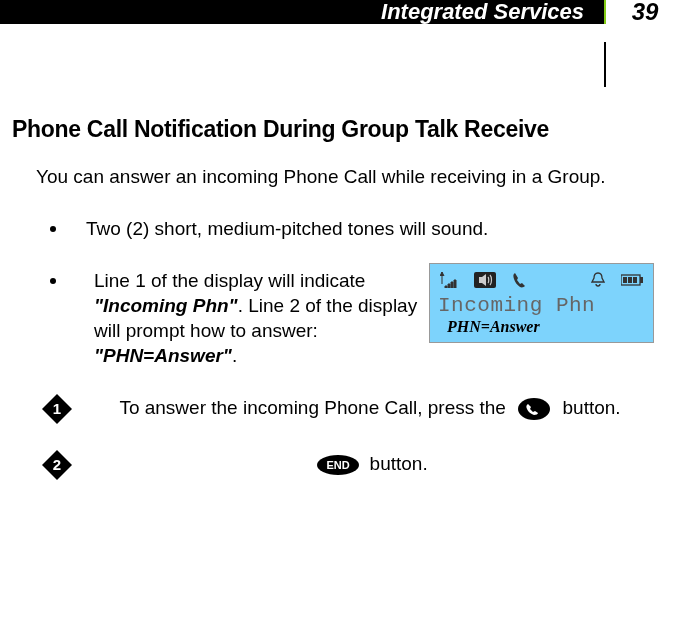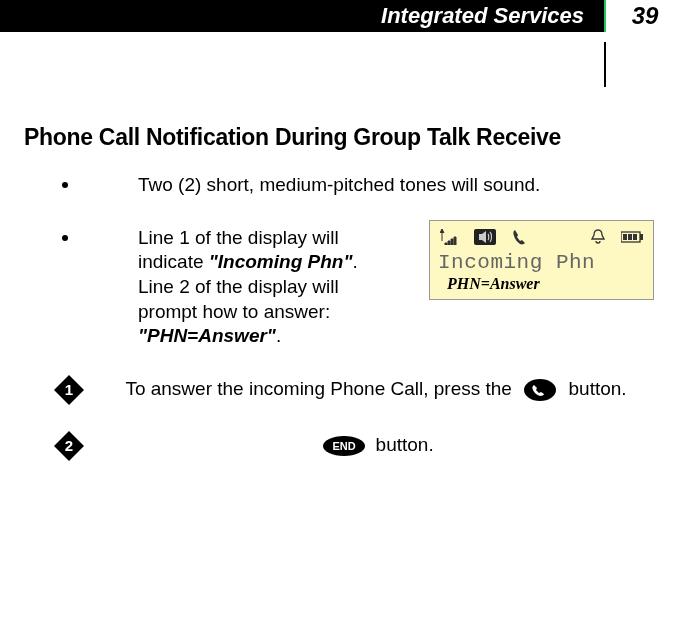--- a/index.html
+++ b/index.html
@@ -6,21 +6,21 @@
     body {
       width: 684px;
       height: 625px;
       font-family: Arial, Helvetica, sans-serif;
       background: #fff;
       position: relative;
       overflow: hidden;
     }
     .header {
       display: flex;
-      height: 32px;
+      height: 24px;
       position: relative;
     }
     .header-black {
       background: #000;
       flex: 1;
       display: flex;
       align-items: center;
       justify-content: flex-end;
       padding-right: 20px;
     }
@@ -29,58 +29,57 @@
       font-weight: bold;
       font-style: italic;
       font-size: 22px;
     }
     .header-white {
       width: 80px;
       background: #fff;
       display: flex;
       align-items: center;
       justify-content: center;
-      border-left: 2px solid #22c55e;
+      border-left: 2px solid #84cc16;
     }
     .page-num {
       font-weight: bold;
       font-style: italic;
       font-size: 24px;
       color: #000;
     }
     .vline {
       position: absolute;
       top: 42px;
       left: 604px;
       width: 2px;
       height: 45px;
       background: #000;
     }
     .content {
-      padding: 0 30px 0 24px;
+      padding: 0 30px 0 12px;
     }
     .section-title {
       font-weight: bold;
       font-size: 23px;
       margin-top: 92px;
       margin-bottom: 22px;
       letter-spacing: -0.3px;
     }
     .intro {
       font-size: 19px;
       margin-left: 24px;
       margin-bottom: 28px;
       line-height: 1.25;
     }
     .bullet-row {
       display: flex;
       margin-left: 38px;
       margin-bottom: 28px;
       align-items: flex-start;
-      gap: 40px;
     }
     .bullet-dot {
       width: 6px;
       height: 6px;
       background: #000;
       border-radius: 50%;
       margin-top: 9px;
       margin-right: 30px;
       flex-shrink: 0;
     }
@@ -89,25 +88,26 @@
       line-height: 1.3;
       flex: 1;
     }
     .italic-bold {
       font-style: italic;
       font-weight: bold;
     }
     .with-display {
       display: flex;
       align-items: flex-start;
+      gap: 8px;
     }
     .display-box {
       width: 225px;
       flex-shrink: 0;
-      background: #fef9c3;
+      background: #7dd3fc;
       border: 1px solid #999;
       padding: 6px 8px;
       margin-top: -6px;
     }
     .display-icons {
       display: flex;
       align-items: center;
       gap: 16px;
       margin-bottom: 4px;
       padding: 2px 2px;
@@ -174,20 +174,21 @@
     <span class="header-title">Integrated Services</span>
   </div>
   <div class="header-white">
     <span class="page-num">39</span>
   </div>
 </div>
 <div class="vline"></div>
 
 <div class="content">
   <h2 class="section-title">Phone Call Notification During Group Talk Receive</h2>
+  <p class="intro">You can answer an incoming Phone Call while receiving in a Group.</p>
 
   <div class="bullet-row">
     <div class="bullet-dot"></div>
     <div class="bullet-text">Two (2) short, medium-pitched tones will sound.</div>
   </div>
 
   <div class="bullet-row with-display">
     <div class="bullet-dot"></div>
     <div class="bullet-text">
       <span>Line 1 of the display will indicate </span><span class="italic-bold">"Incoming Phn"</span><span>. Line 2 of the display will prompt how to answer: </span><span class="italic-bold">"PHN=Answer"</span><span>.</span>

